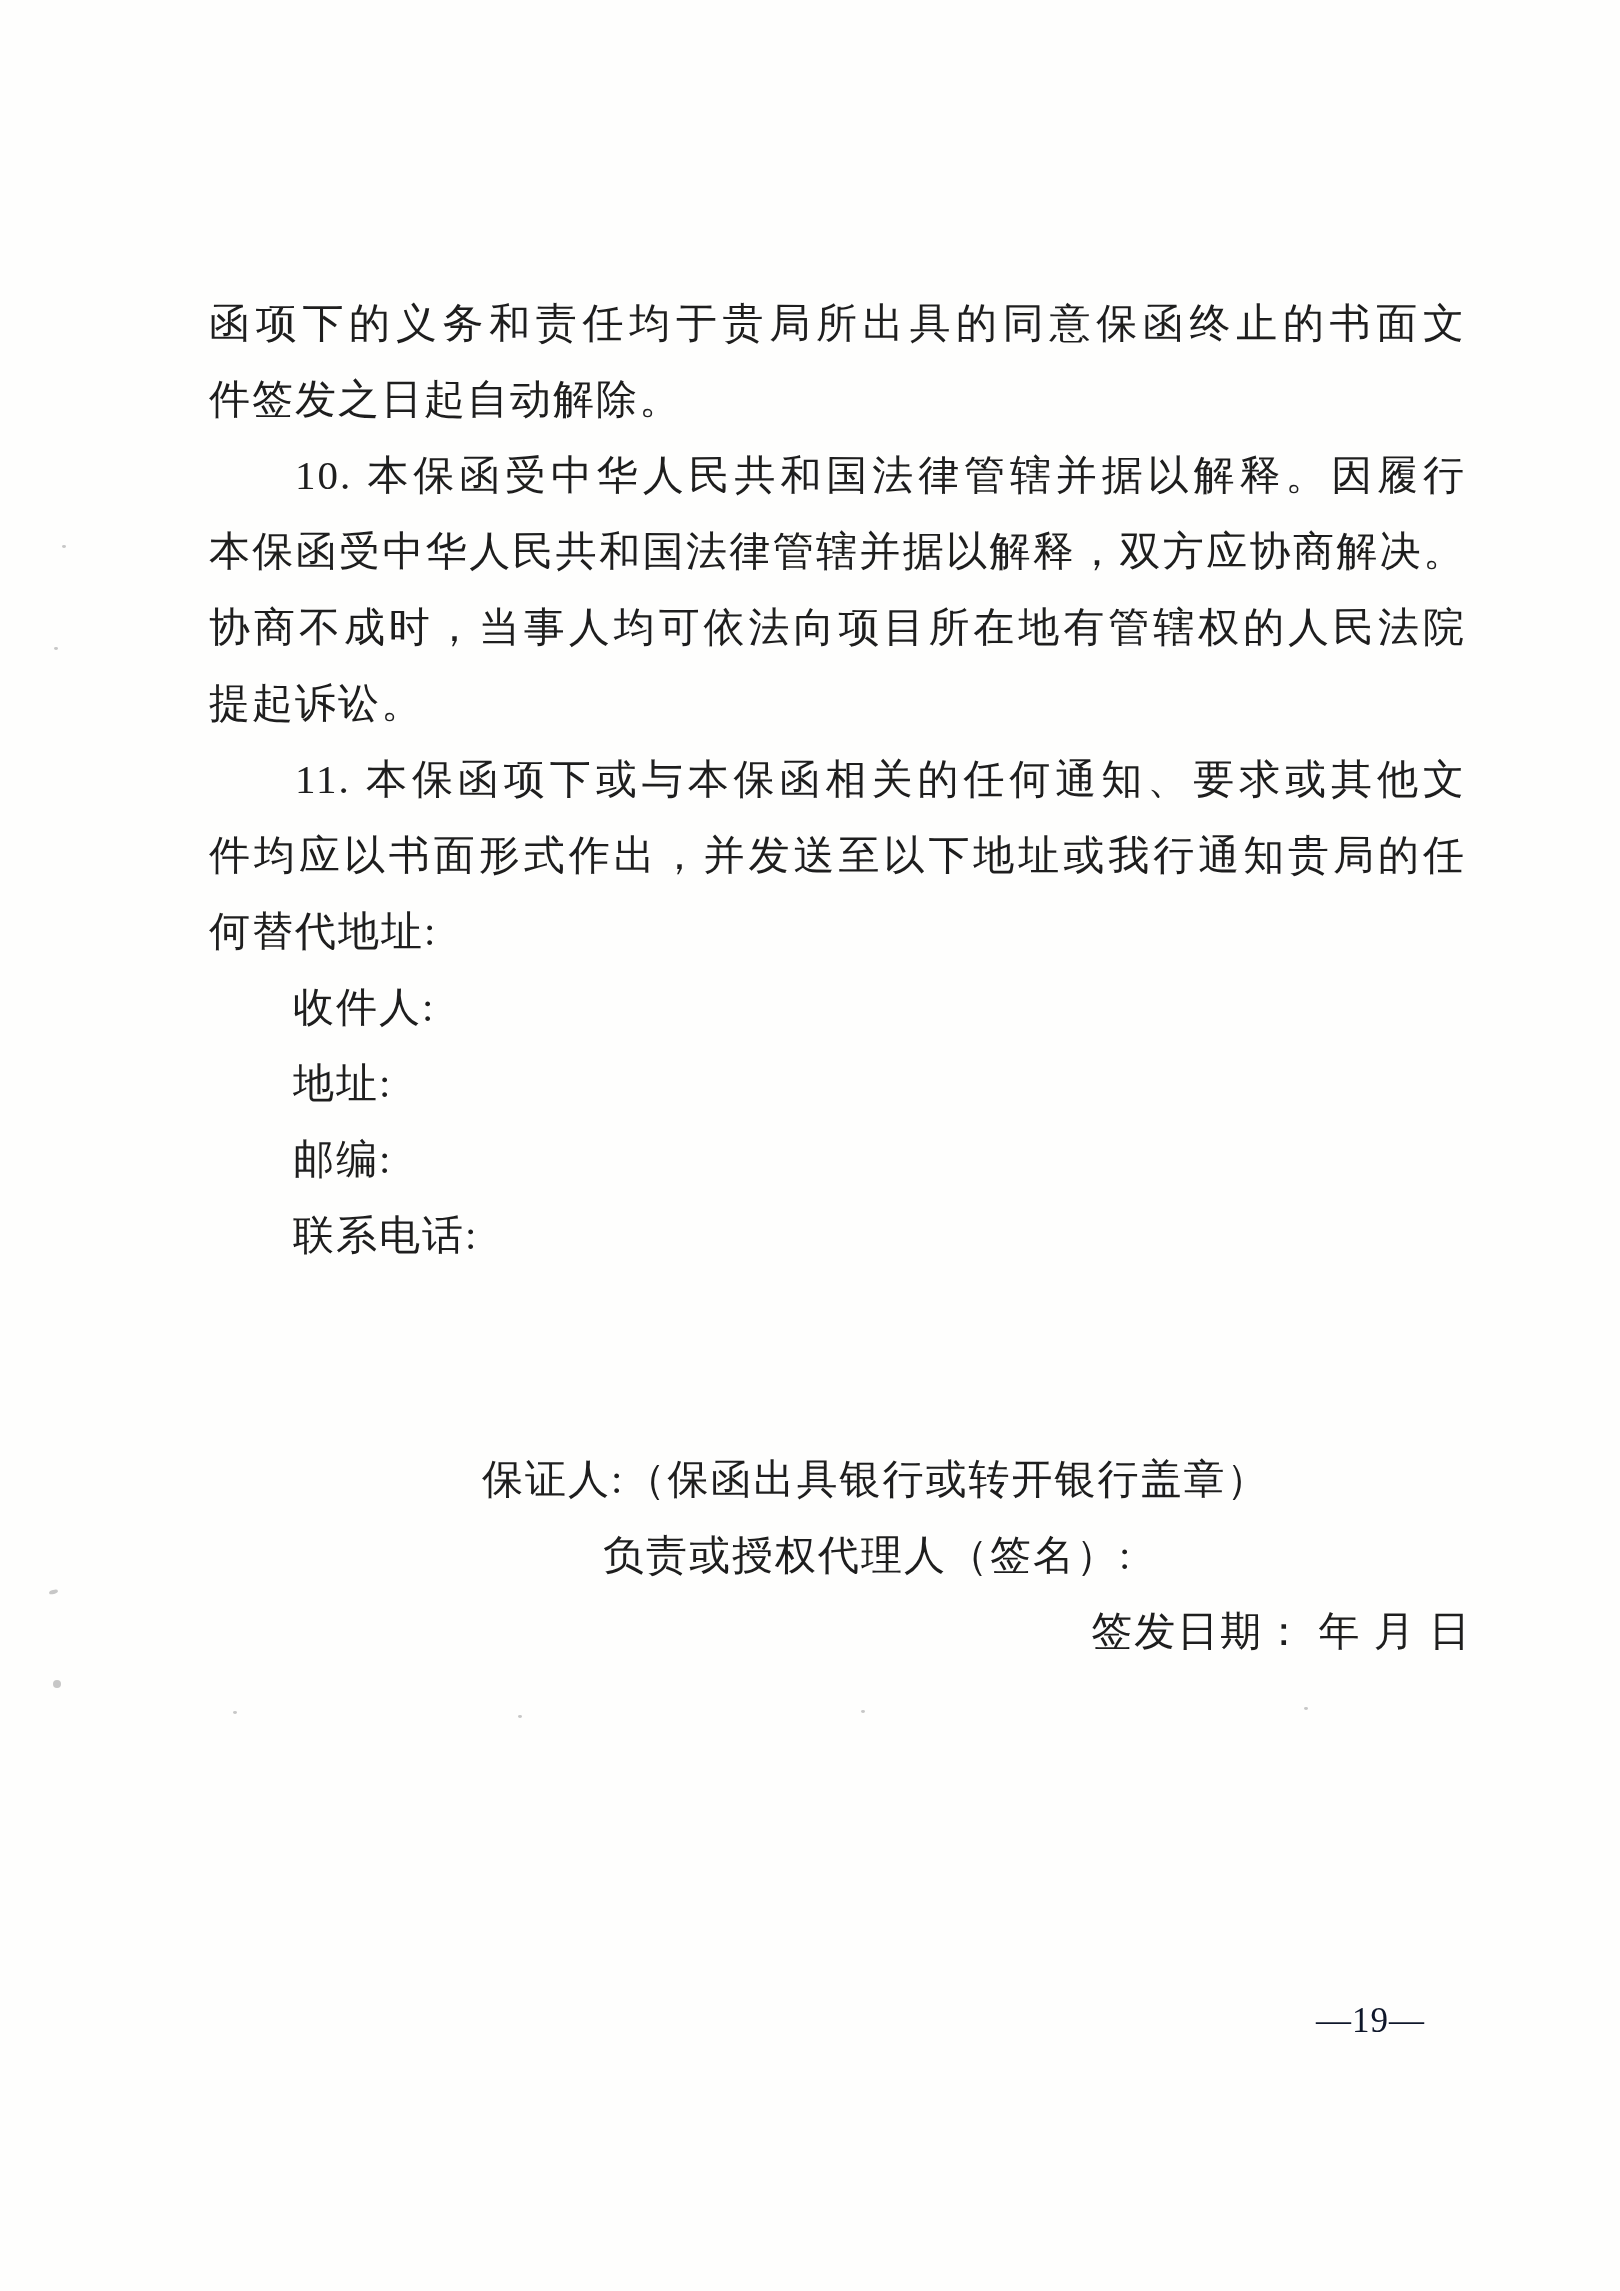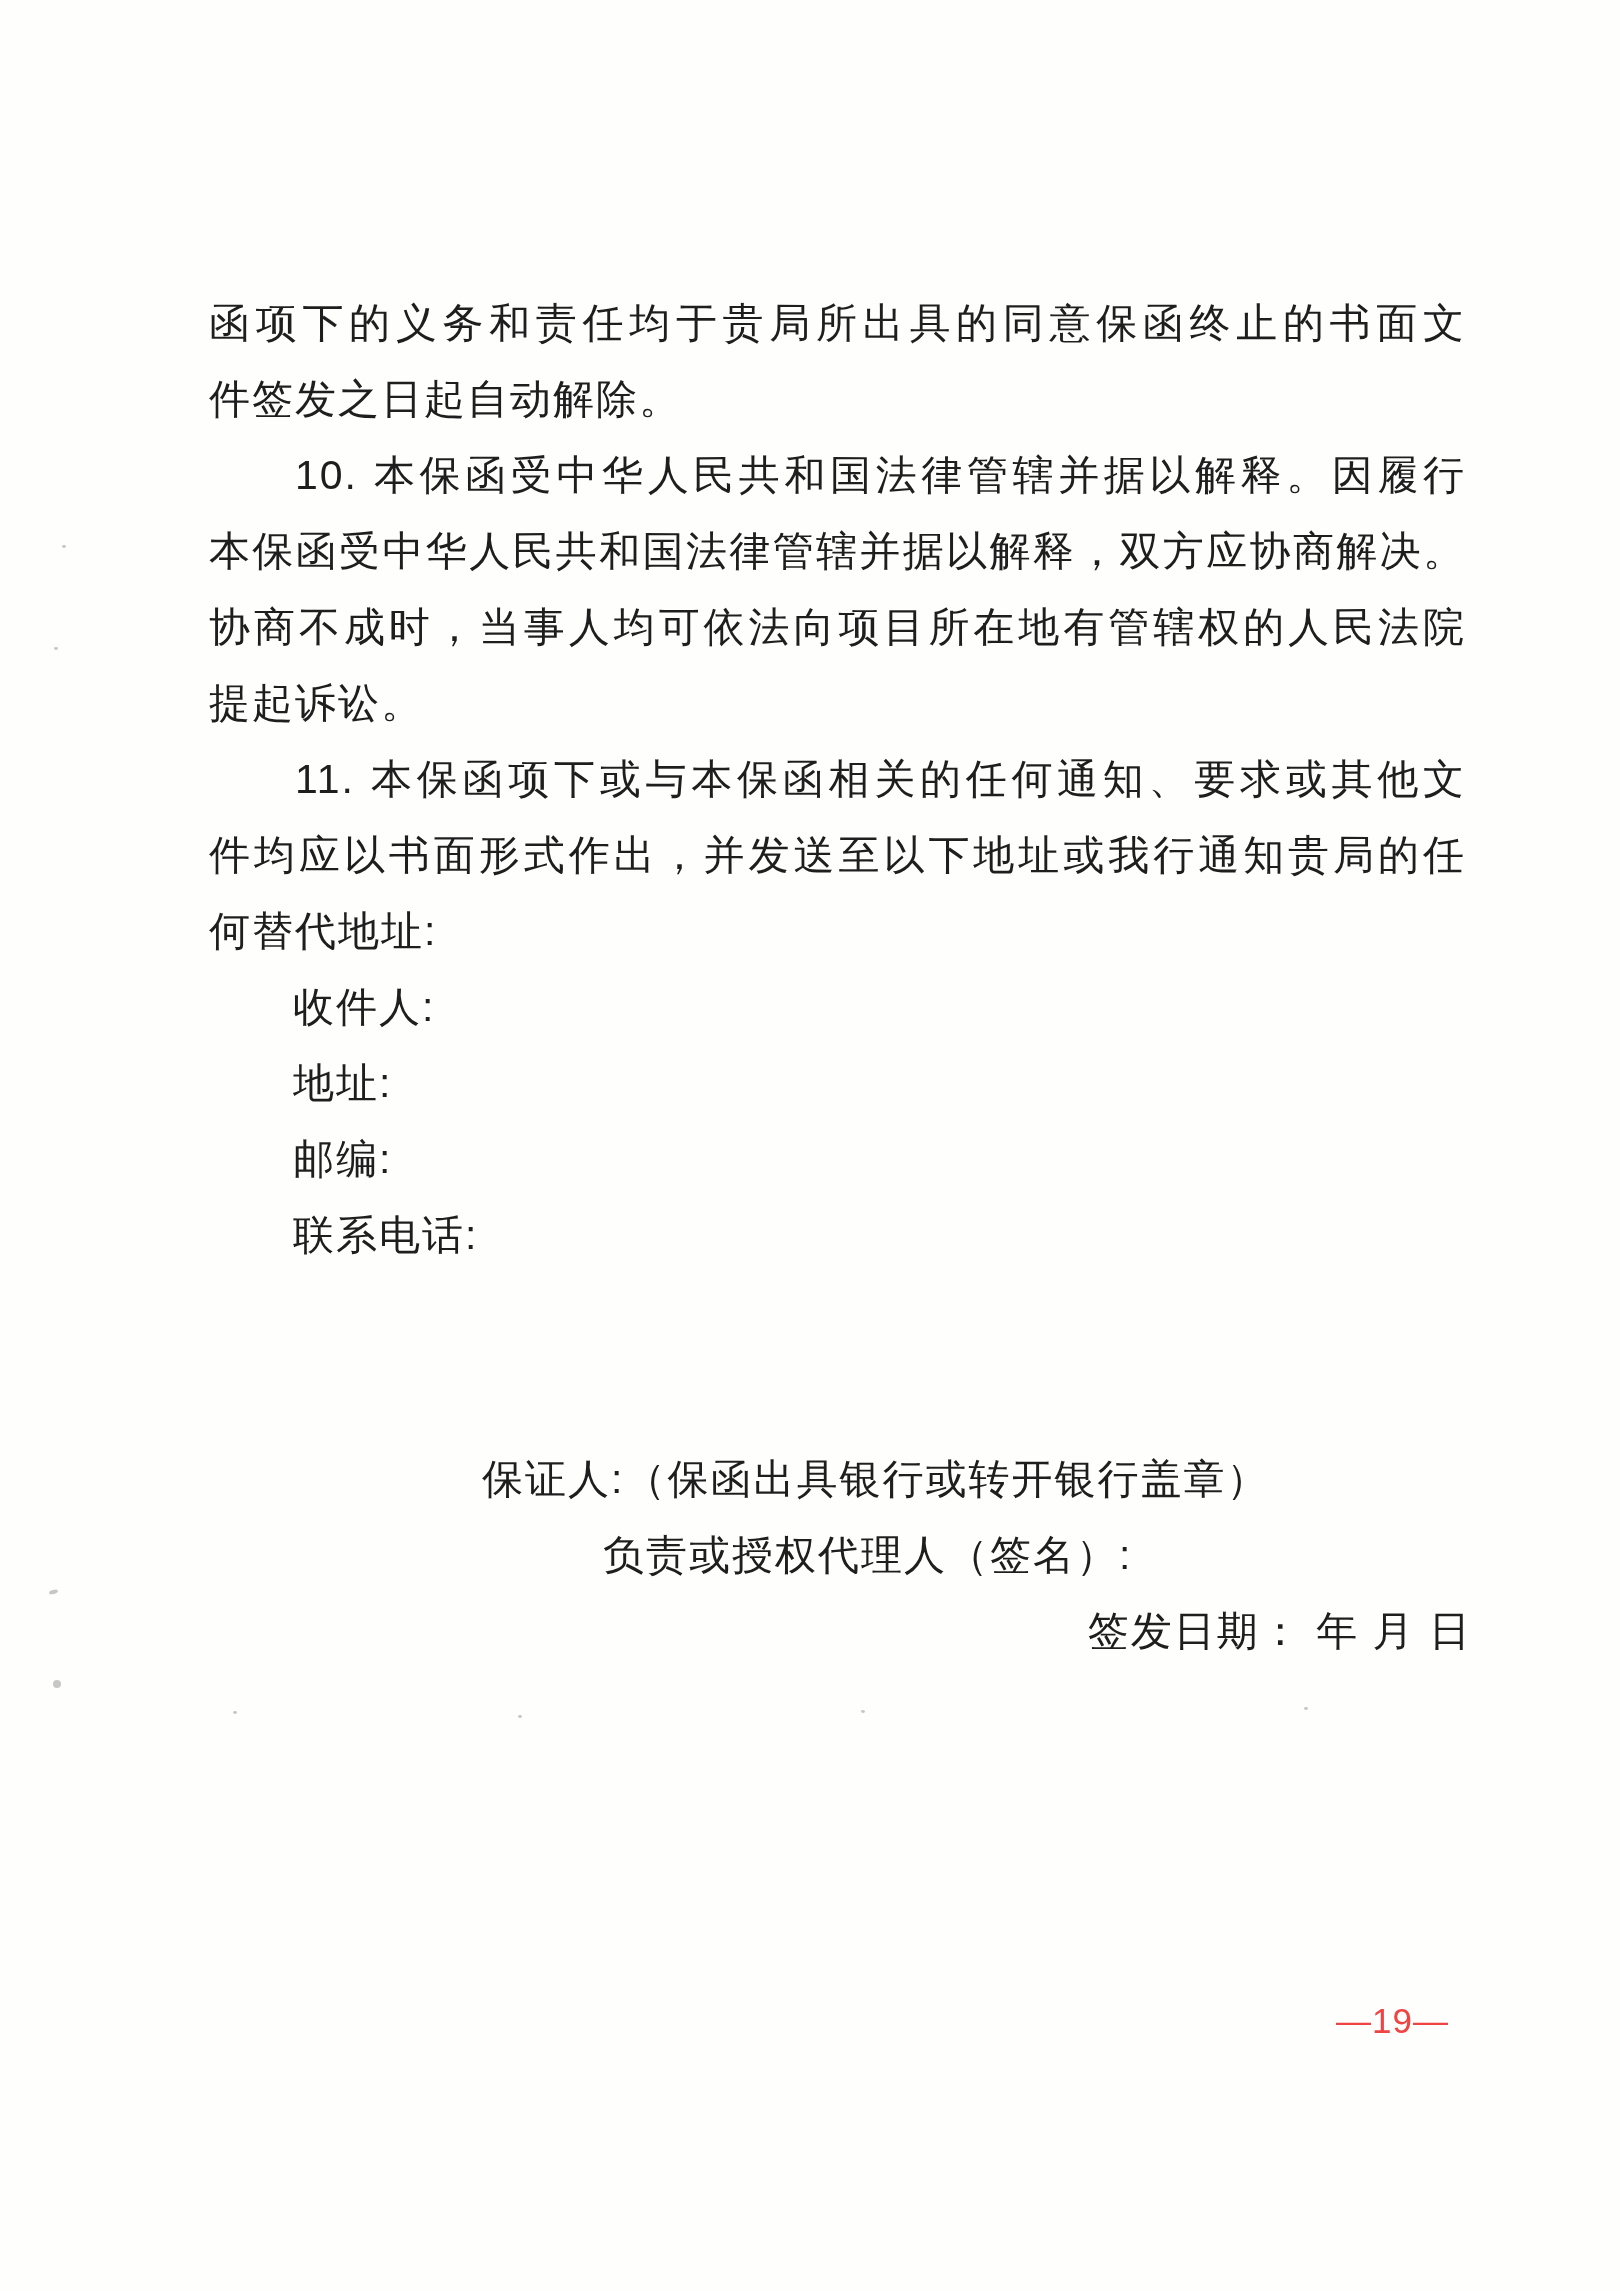--- a/index.html
+++ b/index.html
@@ -7,21 +7,21 @@
     padding: 0;
     background: #e8e8e8;
   }
   .page {
     position: relative;
     width: 1620px;
     height: 2292px;
     margin: 0 auto;
     background: #fefefd;
     overflow: hidden;
-    font-family: Liberation Sans, sans-serif;
+    font-family: Liberation Serif, serif;
     color: #1e1e1e;
   }
   
   .text-col {
     position: absolute;
     left: 209px;
     top: 285px;
     width: 1257px;
   }
   .line {
@@ -63,22 +63,22 @@
   .sig-date      { padding-left: 412px; text-align: right; }
 
   
   .page-number {
     position: absolute;
     top: 2001px;
     left: 1292px;
     width: 157px;
     font-size: 35px;
     letter-spacing: 1px;
-    text-align: right;
-    color: #ef4444;
+    text-align: center;
+    color: #0f172a;
     white-space: nowrap;
   }
 
   
   .speck {
     position: absolute;
     background: rgba(110, 110, 110, 0.38);
     border-radius: 50%;
   }
   .speck.s1 { left: 62px;   top: 545px;  width: 3.9px; height: 2.9px; }

